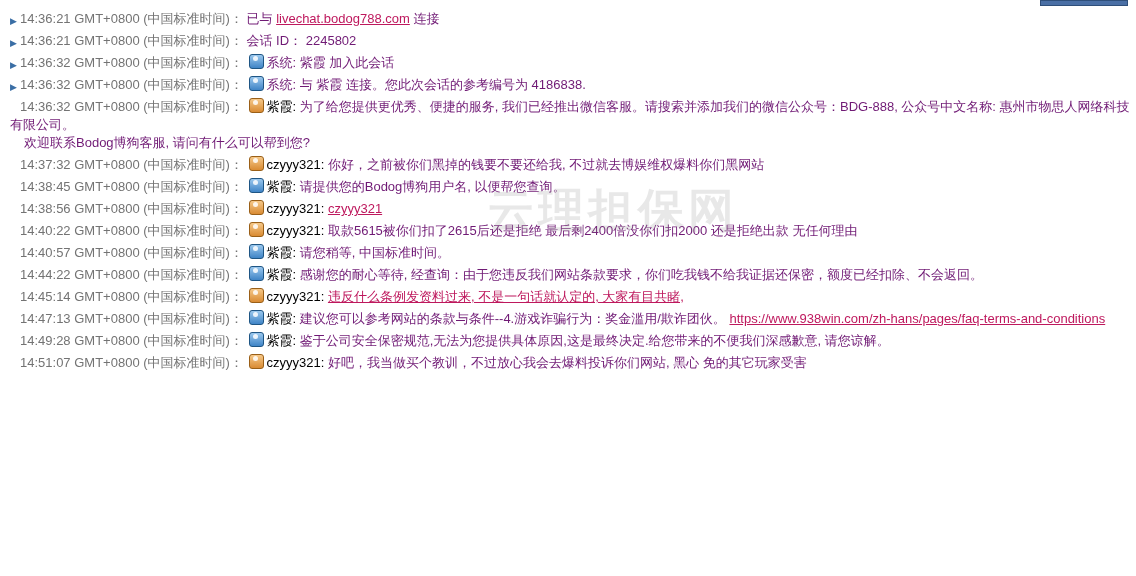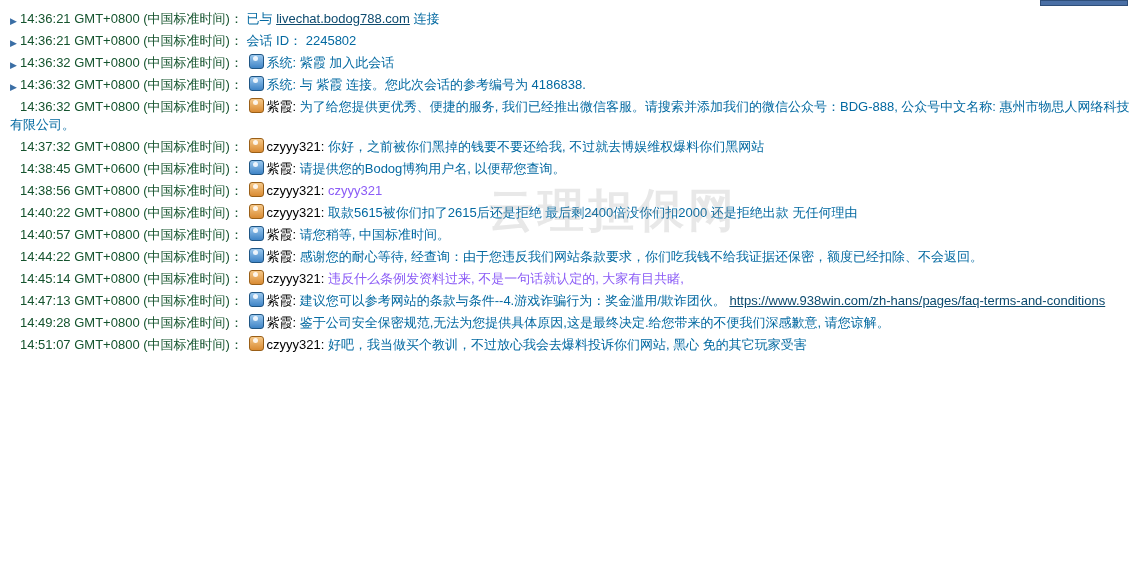--- a/index.html
+++ b/index.html
@@ -58,21 +58,21 @@
     vertical-align: middle;
     position: absolute;
     left: 10px;
     top: 4px;
   }
   .indent {
     display: inline-block;
     width: 10px;
   }
   .ts {
-    color: #14532d;
+    color: #737373;
   }
   .avatar {
     display: inline-block;
     width: 13px;
     height: 13px;
     vertical-align: -2px;
     margin: 0 3px 0 2px;
     position: relative;
   }
   .avatar.user {
@@ -95,27 +95,28 @@
     border-radius: 50%;
     background: rgba(255,255,255,0.85);
   }
   .speaker-agent {
     color: #000000;
   }
   .speaker-user {
     color: #000000;
   }
   .body-text {
-    color: #0369a1;
+    color: #701a75;
   }
   .blue-text {
-    color: #8b5cf6;
+    color: #be185d;
+    text-decoration: underline;
   }
   .link {
-    color: #0c4a6e;
+    color: #be185d;
     text-decoration: underline;
     cursor: pointer;
   }
   .wrapline {
     display: block;
     padding-left: 14px;
   }
   #watermark {
     position: absolute;
     left: 488px;
@@ -134,23 +135,23 @@
 
 <div id="topbar">
   <div class="scroll-nub"></div>
 </div>
 
 <div id="chatlog">
     <div class="msg"><span class="bullet">▶</span><span class="indent">&nbsp;&nbsp;</span><span class="ts">14:36:21 GMT+0800 (中国标准时间)： </span><span class="body-text">已与 </span><a class="link" href="#">livechat.bodog788.com</a><span class="body-text"> 连接</span></div>
     <div class="msg"><span class="bullet">▶</span><span class="indent">&nbsp;&nbsp;</span><span class="ts">14:36:21 GMT+0800 (中国标准时间)： </span><span class="body-text">会话 ID： 2245802</span></div>
     <div class="msg"><span class="bullet">▶</span><span class="indent">&nbsp;&nbsp;</span><span class="ts">14:36:32 GMT+0800 (中国标准时间)： </span><span class="avatar agent"></span><span class="body-text">系统: 紫霞 加入此会话</span></div>
     <div class="msg"><span class="bullet">▶</span><span class="indent">&nbsp;&nbsp;</span><span class="ts">14:36:32 GMT+0800 (中国标准时间)： </span><span class="avatar agent"></span><span class="body-text">系统: 与 紫霞 连接。您此次会话的参考编号为 4186838.</span></div>
-    <div class="msg"><span class="indent">&nbsp;&nbsp;</span><span class="ts">14:36:32 GMT+0800 (中国标准时间)： </span><span class="avatar user"></span><span class="speaker-user">紫霞: </span><span class="body-text">为了给您提供更优秀、便捷的服务, 我们已经推出微信客服。请搜索并添加我们的微信公众号：BDG-888, 公众号中文名称: 惠州市物思人网络科技有限公司。</span></div>
+    <div class="msg"><span class="indent">&nbsp;&nbsp;</span><span class="ts">14:36:32 GMT+0800 (中国标准时间)： </span><span class="avatar user"></span><span class="speaker-user">紫霞: </span><span class="body-text">为了给您提供更优秀、便捷的服务, 我们已经推出微信客服。请搜索并添加我们的微信公众号：BDG-888, 公众号中文名称: 惠州市物思人网络科技有限公司。</span><span class="body-text wrapline">欢迎联系Bodog博狗客服, 请问有什么可以帮到您?</span></div>
     <div class="msg"><span class="indent">&nbsp;&nbsp;</span><span class="ts">14:37:32 GMT+0800 (中国标准时间)： </span><span class="avatar user"></span><span class="speaker-user">czyyy321: </span><span class="body-text">你好，之前被你们黑掉的钱要不要还给我, 不过就去博娱维权爆料你们黑网站</span></div>
-    <div class="msg"><span class="indent">&nbsp;&nbsp;</span><span class="ts">14:38:45 GMT+0600 (中国标准时间)： </span><span class="avatar agent"></span><span class="speaker-agent">紫霞: </span><span class="body-text">请提供您的Bodog博狗用户名, 以便帮您查询。</span></div>
+    <div class="msg"><span class="indent">&nbsp;&nbsp;</span><span class="ts">14:38:45 GMT+0800 (中国标准时间)： </span><span class="avatar agent"></span><span class="speaker-agent">紫霞: </span><span class="body-text">请提供您的Bodog博狗用户名, 以便帮您查询。</span></div>
     <div class="msg"><span class="indent">&nbsp;&nbsp;</span><span class="ts">14:38:56 GMT+0800 (中国标准时间)： </span><span class="avatar user"></span><span class="speaker-user">czyyy321: </span><span class="blue-text">czyyy321</span></div>
     <div class="msg"><span class="indent">&nbsp;&nbsp;</span><span class="ts">14:40:22 GMT+0800 (中国标准时间)： </span><span class="avatar user"></span><span class="speaker-user">czyyy321: </span><span class="body-text">取款5615被你们扣了2615后还是拒绝 最后剩2400倍没你们扣2000 还是拒绝出款 无任何理由</span></div>
     <div class="msg"><span class="indent">&nbsp;&nbsp;</span><span class="ts">14:40:57 GMT+0800 (中国标准时间)： </span><span class="avatar agent"></span><span class="speaker-agent">紫霞: </span><span class="body-text">请您稍等, 中国标准时间。</span></div>
     <div class="msg"><span class="indent">&nbsp;&nbsp;</span><span class="ts">14:44:22 GMT+0800 (中国标准时间)： </span><span class="avatar agent"></span><span class="speaker-agent">紫霞: </span><span class="body-text">感谢您的耐心等待, 经查询：由于您违反我们网站条款要求，你们吃我钱不给我证据还保密，额度已经扣除、不会返回。</span></div>
     <div class="msg"><span class="indent">&nbsp;&nbsp;</span><span class="ts">14:45:14 GMT+0800 (中国标准时间)： </span><span class="avatar user"></span><span class="speaker-user">czyyy321: </span><span class="blue-text">违反什么条例发资料过来, 不是一句话就认定的, 大家有目共睹,</span></div>
     <div class="msg"><span class="indent">&nbsp;&nbsp;</span><span class="ts">14:47:13 GMT+0800 (中国标准时间)： </span><span class="avatar agent"></span><span class="speaker-agent">紫霞: </span><span class="body-text">建议您可以参考网站的条款与条件--4.游戏诈骗行为：奖金滥用/欺诈团伙。 </span><a class="link" href="#">https://www.938win.com/zh-hans/pages/faq-terms-and-conditions</a></div>
     <div class="msg"><span class="indent">&nbsp;&nbsp;</span><span class="ts">14:49:28 GMT+0800 (中国标准时间)： </span><span class="avatar agent"></span><span class="speaker-agent">紫霞: </span><span class="body-text">鉴于公司安全保密规范,无法为您提供具体原因,这是最终决定.给您带来的不便我们深感歉意, 请您谅解。</span></div>
     <div class="msg"><span class="indent">&nbsp;&nbsp;</span><span class="ts">14:51:07 GMT+0800 (中国标准时间)： </span><span class="avatar user"></span><span class="speaker-user">czyyy321: </span><span class="body-text">好吧，我当做买个教训，不过放心我会去爆料投诉你们网站, 黑心 免的其它玩家受害</span></div>
   </div>
 

